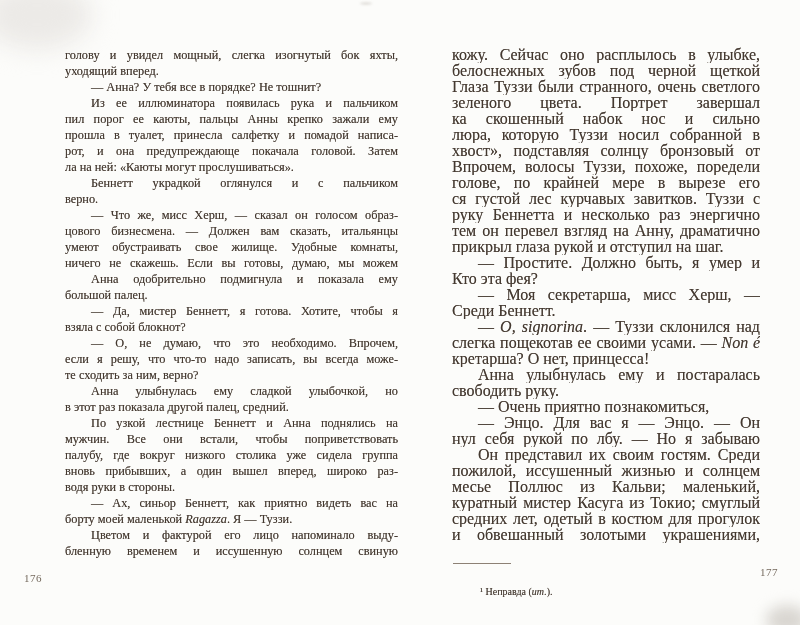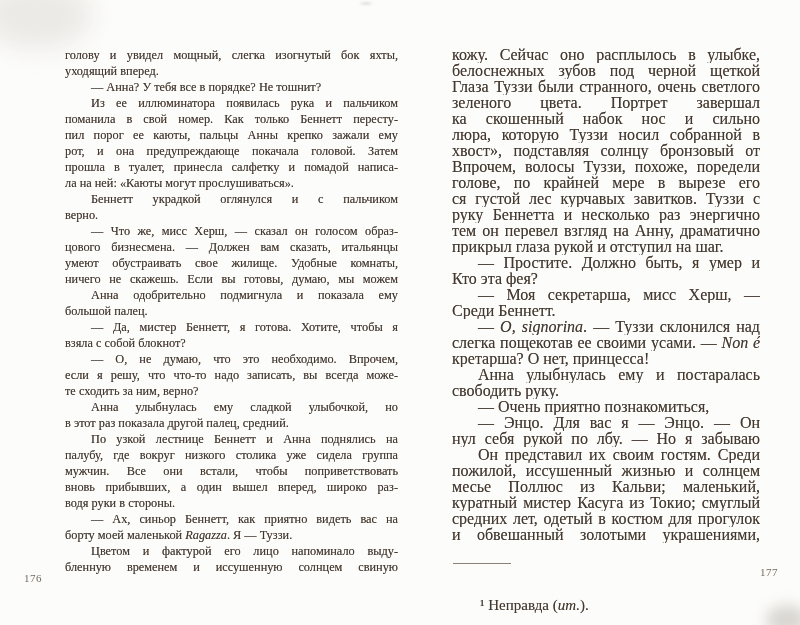--- a/index.html
+++ b/index.html
@@ -63,65 +63,64 @@
   .pagenum.left  { left: 24px;  top: 572px; text-align: right; }
   .pagenum.right { left: 760px; top: 566px; }
   .fn-rule {
     position: absolute;
     left: 453px; top: 563px;
     width: 58px; height: 1px;
     background: var(--footnote_rule, #8d8175);
   }
   .footnote {
     position: absolute;
-    left: 452px; top: 598px;
+    left: 452px; top: 585px;
     width: 308px;
-    font-size: 15px;
+    font-size: 10px;
     line-height: 14px;
     text-indent: 28px;
     text-shadow: 0 0 0.5px rgba(62, 50, 40, 0.5);
   }
   i { font-style: italic; text-align: center; }
 </style>
 </head>
 <body>
 
 <div class="spread">
   <div class="smudge-tl"></div>
   <div class="smudge-top"></div>
   <div class="smudge-br"></div>
 
   <div class="col left">
       <div class="line j">голову и увидел мощный, слегка изогнутый бок яхты,</div>
       <div class="line">уходящий вперед.</div>
       <div class="line in">— Анна? У тебя все в порядке? Не тошнит?</div>
       <div class="line j in">Из ее иллюминатора появилась рука и пальчиком</div>
-      <div class="line j">поманила в свой номер. Как только Беннетт пересту-</div>
       <div class="line j">пил порог ее каюты, пальцы Анны крепко зажали ему</div>
+      <div class="line j">прошла в туалет, принесла салфетку и помадой написа-</div>
       <div class="line j">рот, и она предупреждающе покачала головой. Затем</div>
-      <div class="line j">прошла в туалет, принесла салфетку и помадой написа-</div>
       <div class="line">ла на ней: «Каюты могут прослушиваться».</div>
       <div class="line j in">Беннетт украдкой оглянулся и с пальчиком</div>
       <div class="line">верно.</div>
       <div class="line j in">— Что же, мисс Херш, — сказал он голосом образ-</div>
       <div class="line j">цового бизнесмена. — Должен вам сказать, итальянцы</div>
       <div class="line j">умеют обустраивать свое жилище. Удобные комнаты,</div>
       <div class="line j">ничего не скажешь. Если вы готовы, думаю, мы можем</div>
       <div class="line j in">Анна одобрительно подмигнула и показала ему</div>
       <div class="line">большой палец.</div>
       <div class="line j in">— Да, мистер Беннетт, я готова. Хотите, чтобы я</div>
       <div class="line">взяла с собой блокнот?</div>
       <div class="line j in">— О, не думаю, что это необходимо. Впрочем,</div>
       <div class="line j">если я решу, что что-то надо записать, вы всегда може-</div>
       <div class="line">те сходить за ним, верно?</div>
       <div class="line j in">Анна улыбнулась ему сладкой улыбочкой, но</div>
       <div class="line">в этот раз показала другой палец, средний.</div>
       <div class="line j in">По узкой лестнице Беннетт и Анна поднялись на</div>
+      <div class="line j">мужчин. Все они встали, чтобы поприветствовать</div>
       <div class="line j">палубу, где вокруг низкого столика уже сидела группа</div>
-      <div class="line j">мужчин. Все они встали, чтобы поприветствовать</div>
       <div class="line j">вновь прибывших, а один вышел вперед, широко раз-</div>
       <div class="line">водя руки в стороны.</div>
       <div class="line j in">— Ах, синьор Беннетт, как приятно видеть вас на</div>
       <div class="line">борту моей маленькой <i>Ragazza</i>. Я — Туззи.</div>
       <div class="line j in">Цветом и фактурой его лицо напоминало выду-</div>
       <div class="line j">бленную временем и иссушенную солнцем свиную</div>
     </div>
   <div class="col right">
       <div class="line j">кожу. Сейчас оно расплылось в улыбке, обнажив ряд</div>
       <div class="line j">белоснежных зубов под черной щеткой пышных усов.</div>

